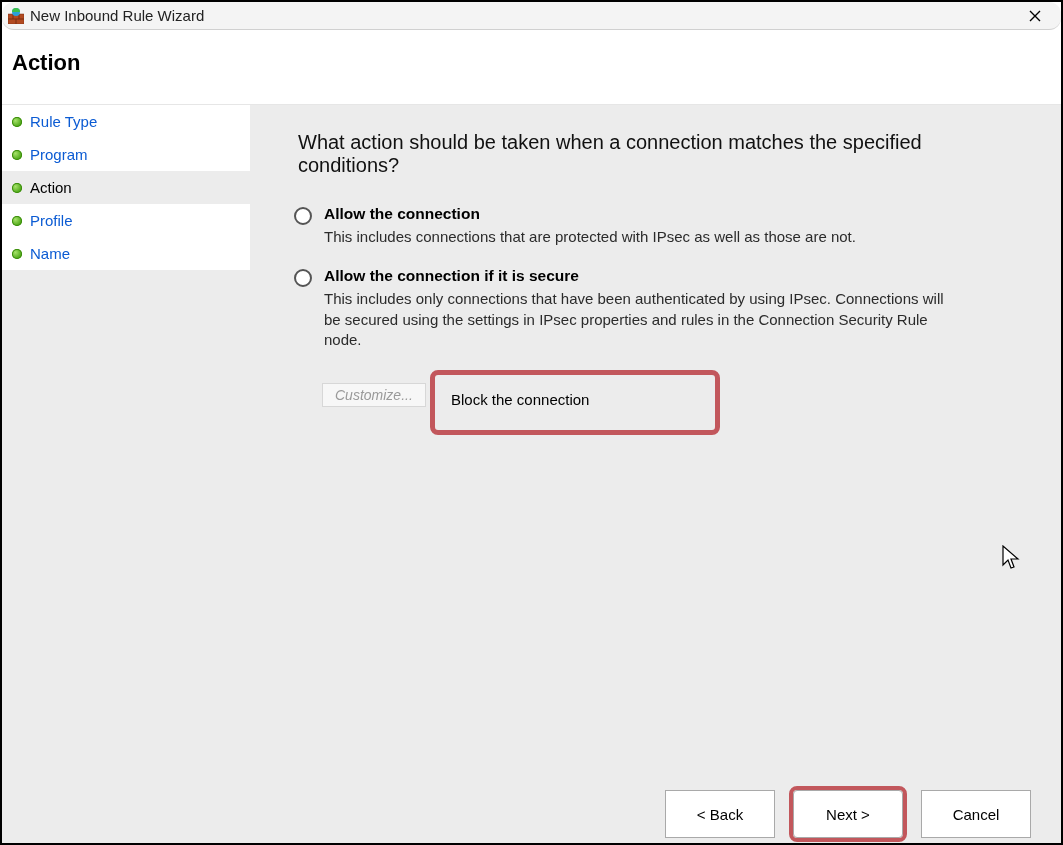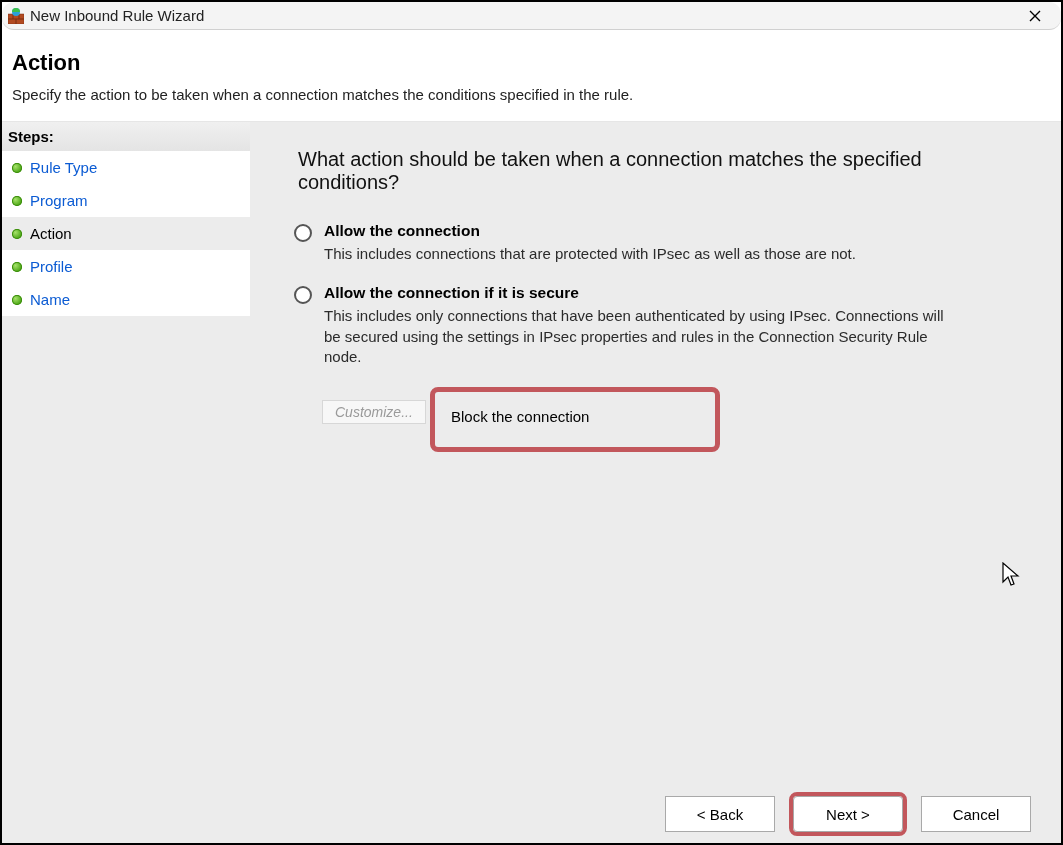--- a/index.html
+++ b/index.html
@@ -147,21 +147,21 @@
     height: 58px;
     background: #ececec;
     display: flex;
     align-items: center;
     justify-content: flex-end;
     gap: 18px;
     padding: 0 30px 0 0;
   }
   .btn {
     min-width: 110px;
-    height: 36px;
+    height: 48px;
     background: #fff;
     border: 1px solid #a9a9a9;
     font-size: 15px;
     display: flex; align-items: center; justify-content: center;
     padding: 0 14px;
   }
   .btn-highlight {
     outline: 4px solid #c2575c;
     outline-offset: 0;
     border-radius: 4px;
@@ -189,27 +189,25 @@
     <span class="spacer"></span>
     <div class="close">
       <svg width="12" height="12" viewBox="0 0 12 12">
           <path d="M1 1 L11 11 M11 1 L1 11" stroke="#000" stroke-width="1.4"></path>
         </svg>
     </div>
   </div>
 
   <div class="header">
     <div class="h1">Action</div>
-    <div class="sub">Specify the action to be taken when a connection matches the conditions specified in the rule.</div>
   </div>
 
   <div class="body">
 
     <div class="sidebar">
-      <div class="steps-head">Steps:</div>
 
       <div class="step">
         <span class="bullet"></span>
         <span class="label">Rule Type</span>
       </div>
       <div class="step">
         <span class="bullet"></span>
         <span class="label">Program</span>
       </div>
       <div class="step current">

